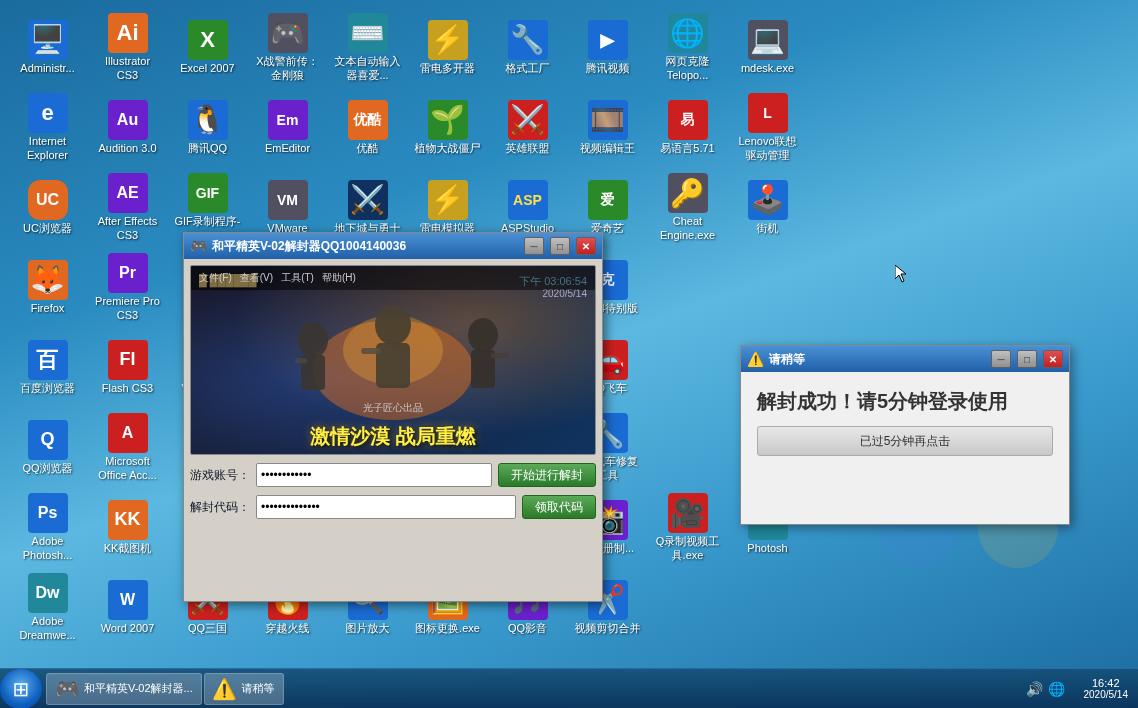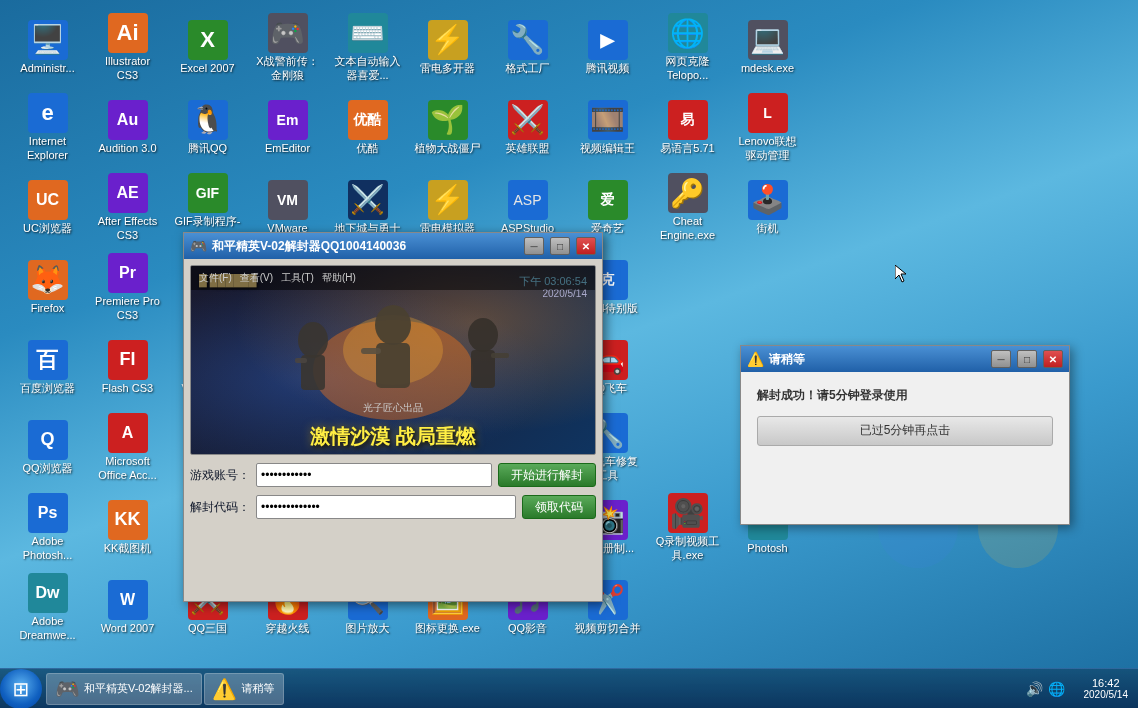--- a/index.html
+++ b/index.html
@@ -313,21 +313,21 @@
 
     .success-content {
       flex: 1;
       padding: 16px;
       display: flex;
       flex-direction: column;
       gap: 12px;
     }
 
     .success-message {
-      font-size: 12px;
+      font-size: 20px;
       font-weight: bold;
       color: #333;
       line-height: 1.3;
     }
 
     .success-btn {
       height: 30px;
       background: linear-gradient(to bottom, #e8e8e8, #c8c8c8);
       border: 1px solid #aaa;
       border-radius: 3px;
@@ -510,21 +510,21 @@
     <div class="icon">
       <div class="icon-img bg-red" style="color:white;font-size:14px;font-weight:bold;">易</div>
       <span class="icon-label">易语言5.71</span>
     </div>
     <div class="icon">
       <div class="icon-img bg-red" style="color:white;font-size:14px;font-weight:bold;">L</div>
       <span class="icon-label">Lenovo联想驱动管理</span>
     </div>
 
     <div class="icon">
-      <div class="icon-img bg-orange" style="color:white;font-size:16px;font-weight:bold;">UC</div>
+      <div class="icon-img bg-orange" style="color:white;font-size:16px;font-weight:bold;border-radius:12px;">UC</div>
       <span class="icon-label">UC浏览器</span>
     </div>
     <div class="icon">
       <div class="icon-img bg-purple" style="color:white;font-size:16px;font-weight:bold;">AE</div>
       <span class="icon-label">After Effects CS3</span>
     </div>
     <div class="icon">
       <div class="icon-img bg-green" style="color:white;font-size:14px;font-weight:bold;">GIF</div>
       <span class="icon-label">GIF录制程序-wuzu</span>
     </div>
@@ -534,21 +534,21 @@
     </div>
     <div class="icon">
       <div class="icon-img bg-darkblue">⚔️</div>
       <span class="icon-label">地下城与勇士</span>
     </div>
     <div class="icon">
       <div class="icon-img bg-yellow">⚡</div>
       <span class="icon-label">雷电模拟器</span>
     </div>
     <div class="icon">
-      <div class="icon-img bg-blue" style="color:#e5e5e5;font-size:14px;font-weight:normal;">ASP</div>
+      <div class="icon-img bg-blue" style="color:#fde047;font-size:14px;font-weight:bold;">ASP</div>
       <span class="icon-label">ASPStudio</span>
     </div>
     <div class="icon">
       <div class="icon-img bg-green" style="color:white;font-size:14px;font-weight:bold;">爱</div>
       <span class="icon-label">爱奇艺</span>
     </div>
     <div class="icon">
       <div class="icon-img bg-gray">🔑</div>
       <span class="icon-label">Cheat Engine.exe</span>
     </div>

